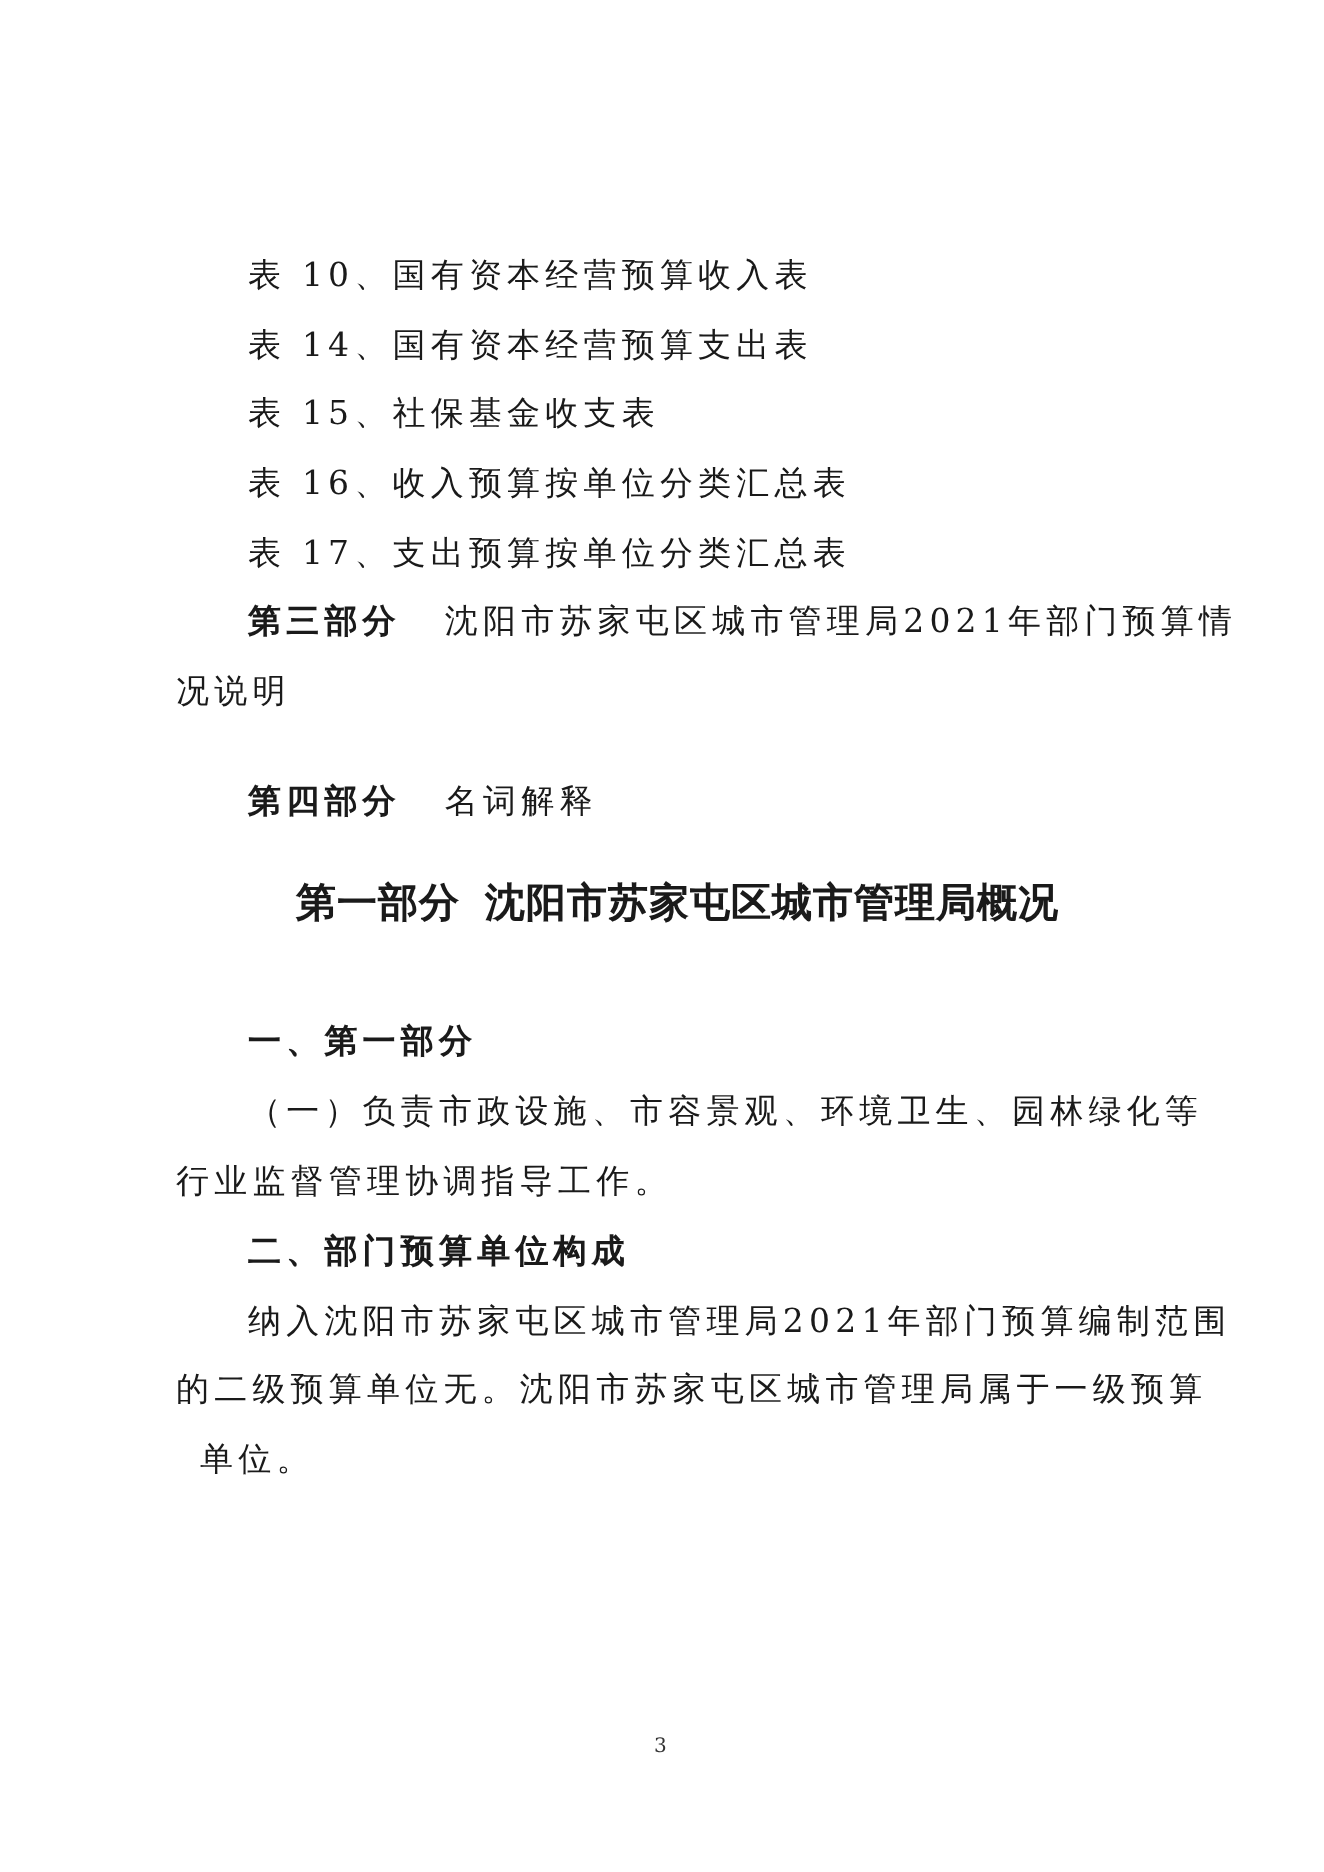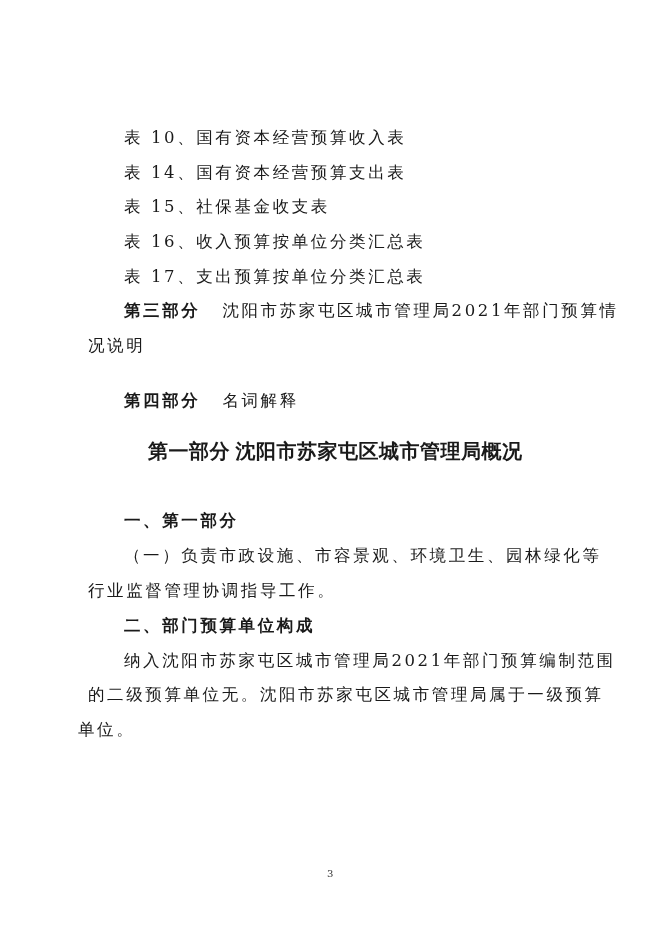--- a/index.html
+++ b/index.html
@@ -1,21 +1,21 @@
 <!DOCTYPE html>
 <html><head>
 <meta charset="utf-8">
 <style>
   html, body { margin: 0; padding: 0; background: #ffffff; }
   body { width: 662px; height: 936px; position: relative; overflow: hidden;
          font-family: "DejaVu Serif", "Liberation Serif", serif; color: #1a1a1a; }
   .line { position: absolute; font-size: 16.5px; white-space: nowrap; letter-spacing: 2.6px; line-height: 20px; }
   .bold { font-weight: bold; font-family: "DejaVu Sans", "Liberation Sans", sans-serif; }
   .title { position: absolute; left: 148px; top: 438px; font-size: 20px; font-weight: bold;
-           font-family: Liberation Serif, serif; letter-spacing: 0.5px; white-space: nowrap; }
+           font-family: Liberation Mono, monospace; letter-spacing: 0.5px; white-space: nowrap; }
   .pagenum { position: absolute; left: 327px; top: 868px; font-size: 10px; color: #333; }
   .gap { display: inline-block; width: 22px; }
 </style>
 </head>
 <body>
 
 <div class="line" style="left:124px;top:128px;">表 10、国有资本经营预算收入表</div>
 <div class="line" style="left:124px;top:163px;">表 14、国有资本经营预算支出表</div>
 <div class="line" style="left:124px;top:197px;text-align:center;">表 15、社保基金收支表</div>
 <div class="line" style="left:124px;top:232px;">表 16、收入预算按单位分类汇总表</div>
@@ -32,15 +32,15 @@
 
 <div class="title">第一部分  沈阳市苏家屯区城市管理局概况</div>
 
 <div class="line bold" style="left:124px;top:511px;">一、第一部分</div>
 <div class="line" style="left:124px;top:546px;">（一）负责市政设施、市容景观、环境卫生、园林绿化等</div>
 <div class="line" style="left:88px;top:581px;">行业监督管理协调指导工作。</div>
 
 <div class="line bold" style="left:124px;top:616px;">二、部门预算单位构成</div>
 <div class="line" style="left:124px;top:651px;">纳入沈阳市苏家屯区城市管理局2021年部门预算编制范围</div>
 <div class="line" style="left:88px;top:685px;">的二级预算单位无。沈阳市苏家屯区城市管理局属于一级预算</div>
-<div class="line" style="left:78px;top:720px;">单位。</div>
+<div class="line" style="left:100px;top:720px;">单位。</div>
 
 <div class="pagenum">3</div>
 
 </body></html>

